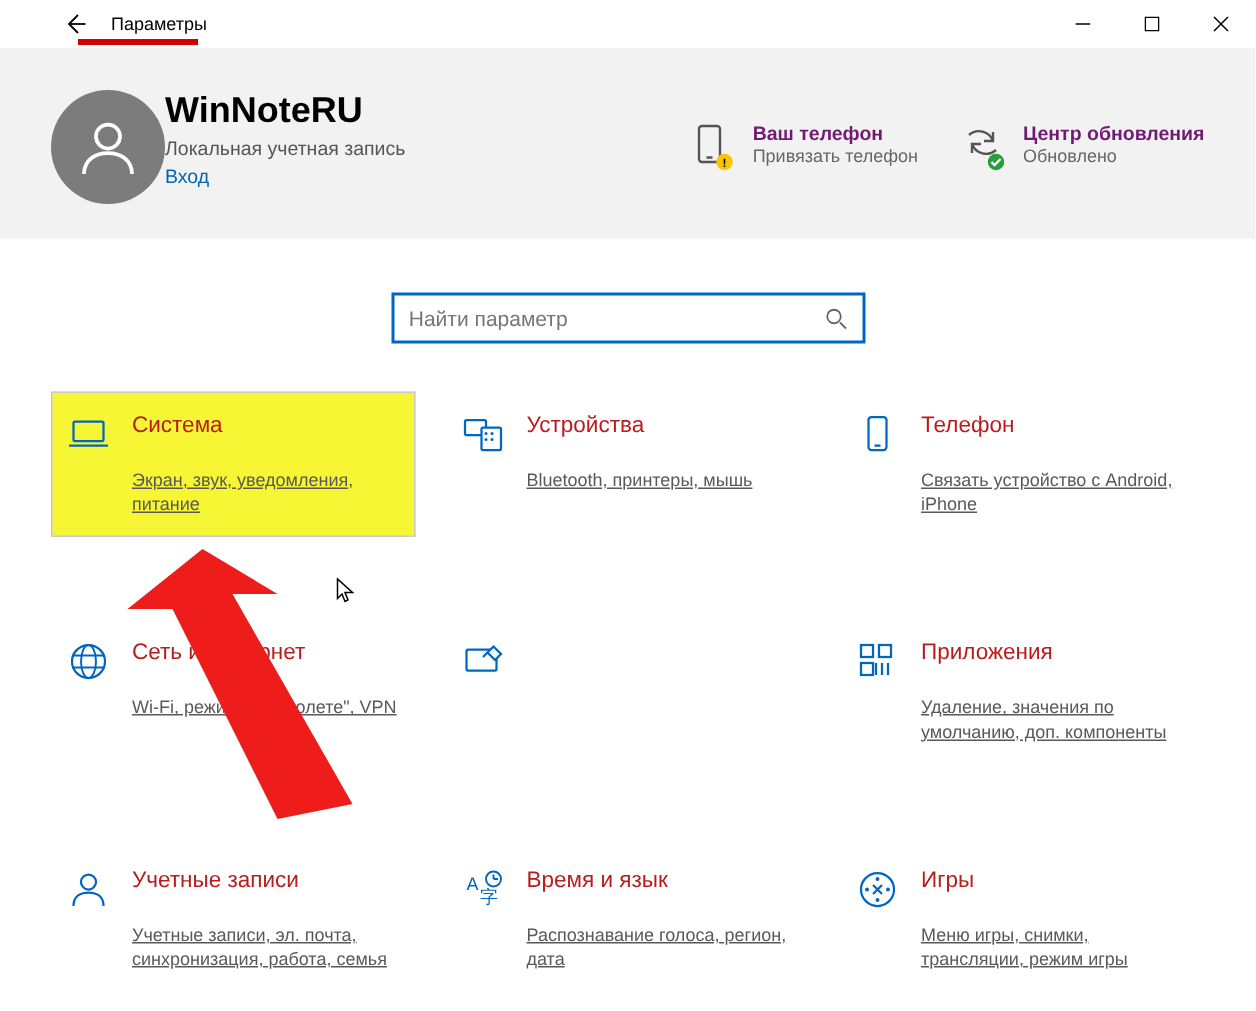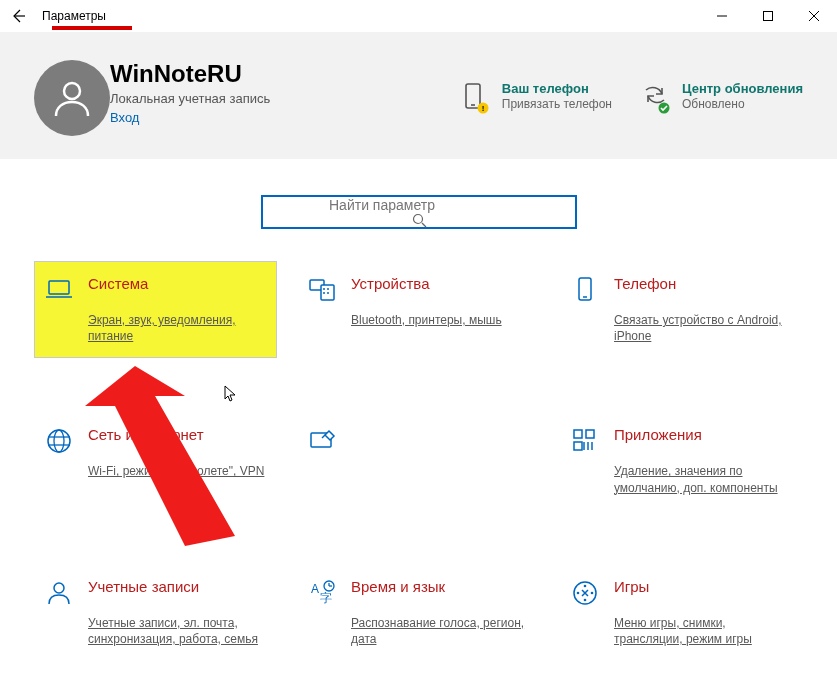--- a/index.html
+++ b/index.html
@@ -13,20 +13,21 @@
     overflow: hidden;
     position: relative;
   }
   .titlebar {
     height: 32px;
     display: flex;
     align-items: center;
     justify-content: space-between;
     padding: 0 0 0 4px;
     background: #fff;
+    margin-left: 32px;
   }
   .titlebar-left {
     display: flex;
     align-items: center;
   }
   .back-btn {
     width: 28px;
     height: 28px;
     display: inline-flex;
     align-items: center;
@@ -109,41 +110,40 @@
     width: 34px;
     height: 34px;
     display: flex;
     align-items: center;
     justify-content: center;
     position: relative;
   }
   .status-text .st-title {
     font-size: 13px;
     font-weight: 600;
-    color: #0f766e;
+    color: #701a75;
   }
   .status-text .st-sub {
     font-size: 12px;
     color: #666;
     margin-top: 1px;
   }
   .search-row {
     display: flex;
     justify-content: center;
     padding: 36px 0 32px 0;
   }
   .search {
     width: 316px;
     height: 34px;
     border: 2px solid #0067c0;
     display: flex;
     align-items: center;
     padding: 0 8px 0 10px;
     background: #fff;
-    flex-direction: column;
   }
   .search input {
     flex: 1;
     border: none;
     outline: none;
     font-size: 14px;
     color: #000;
     background: transparent;
   }
   .search input::placeholder { color: #767676; }

